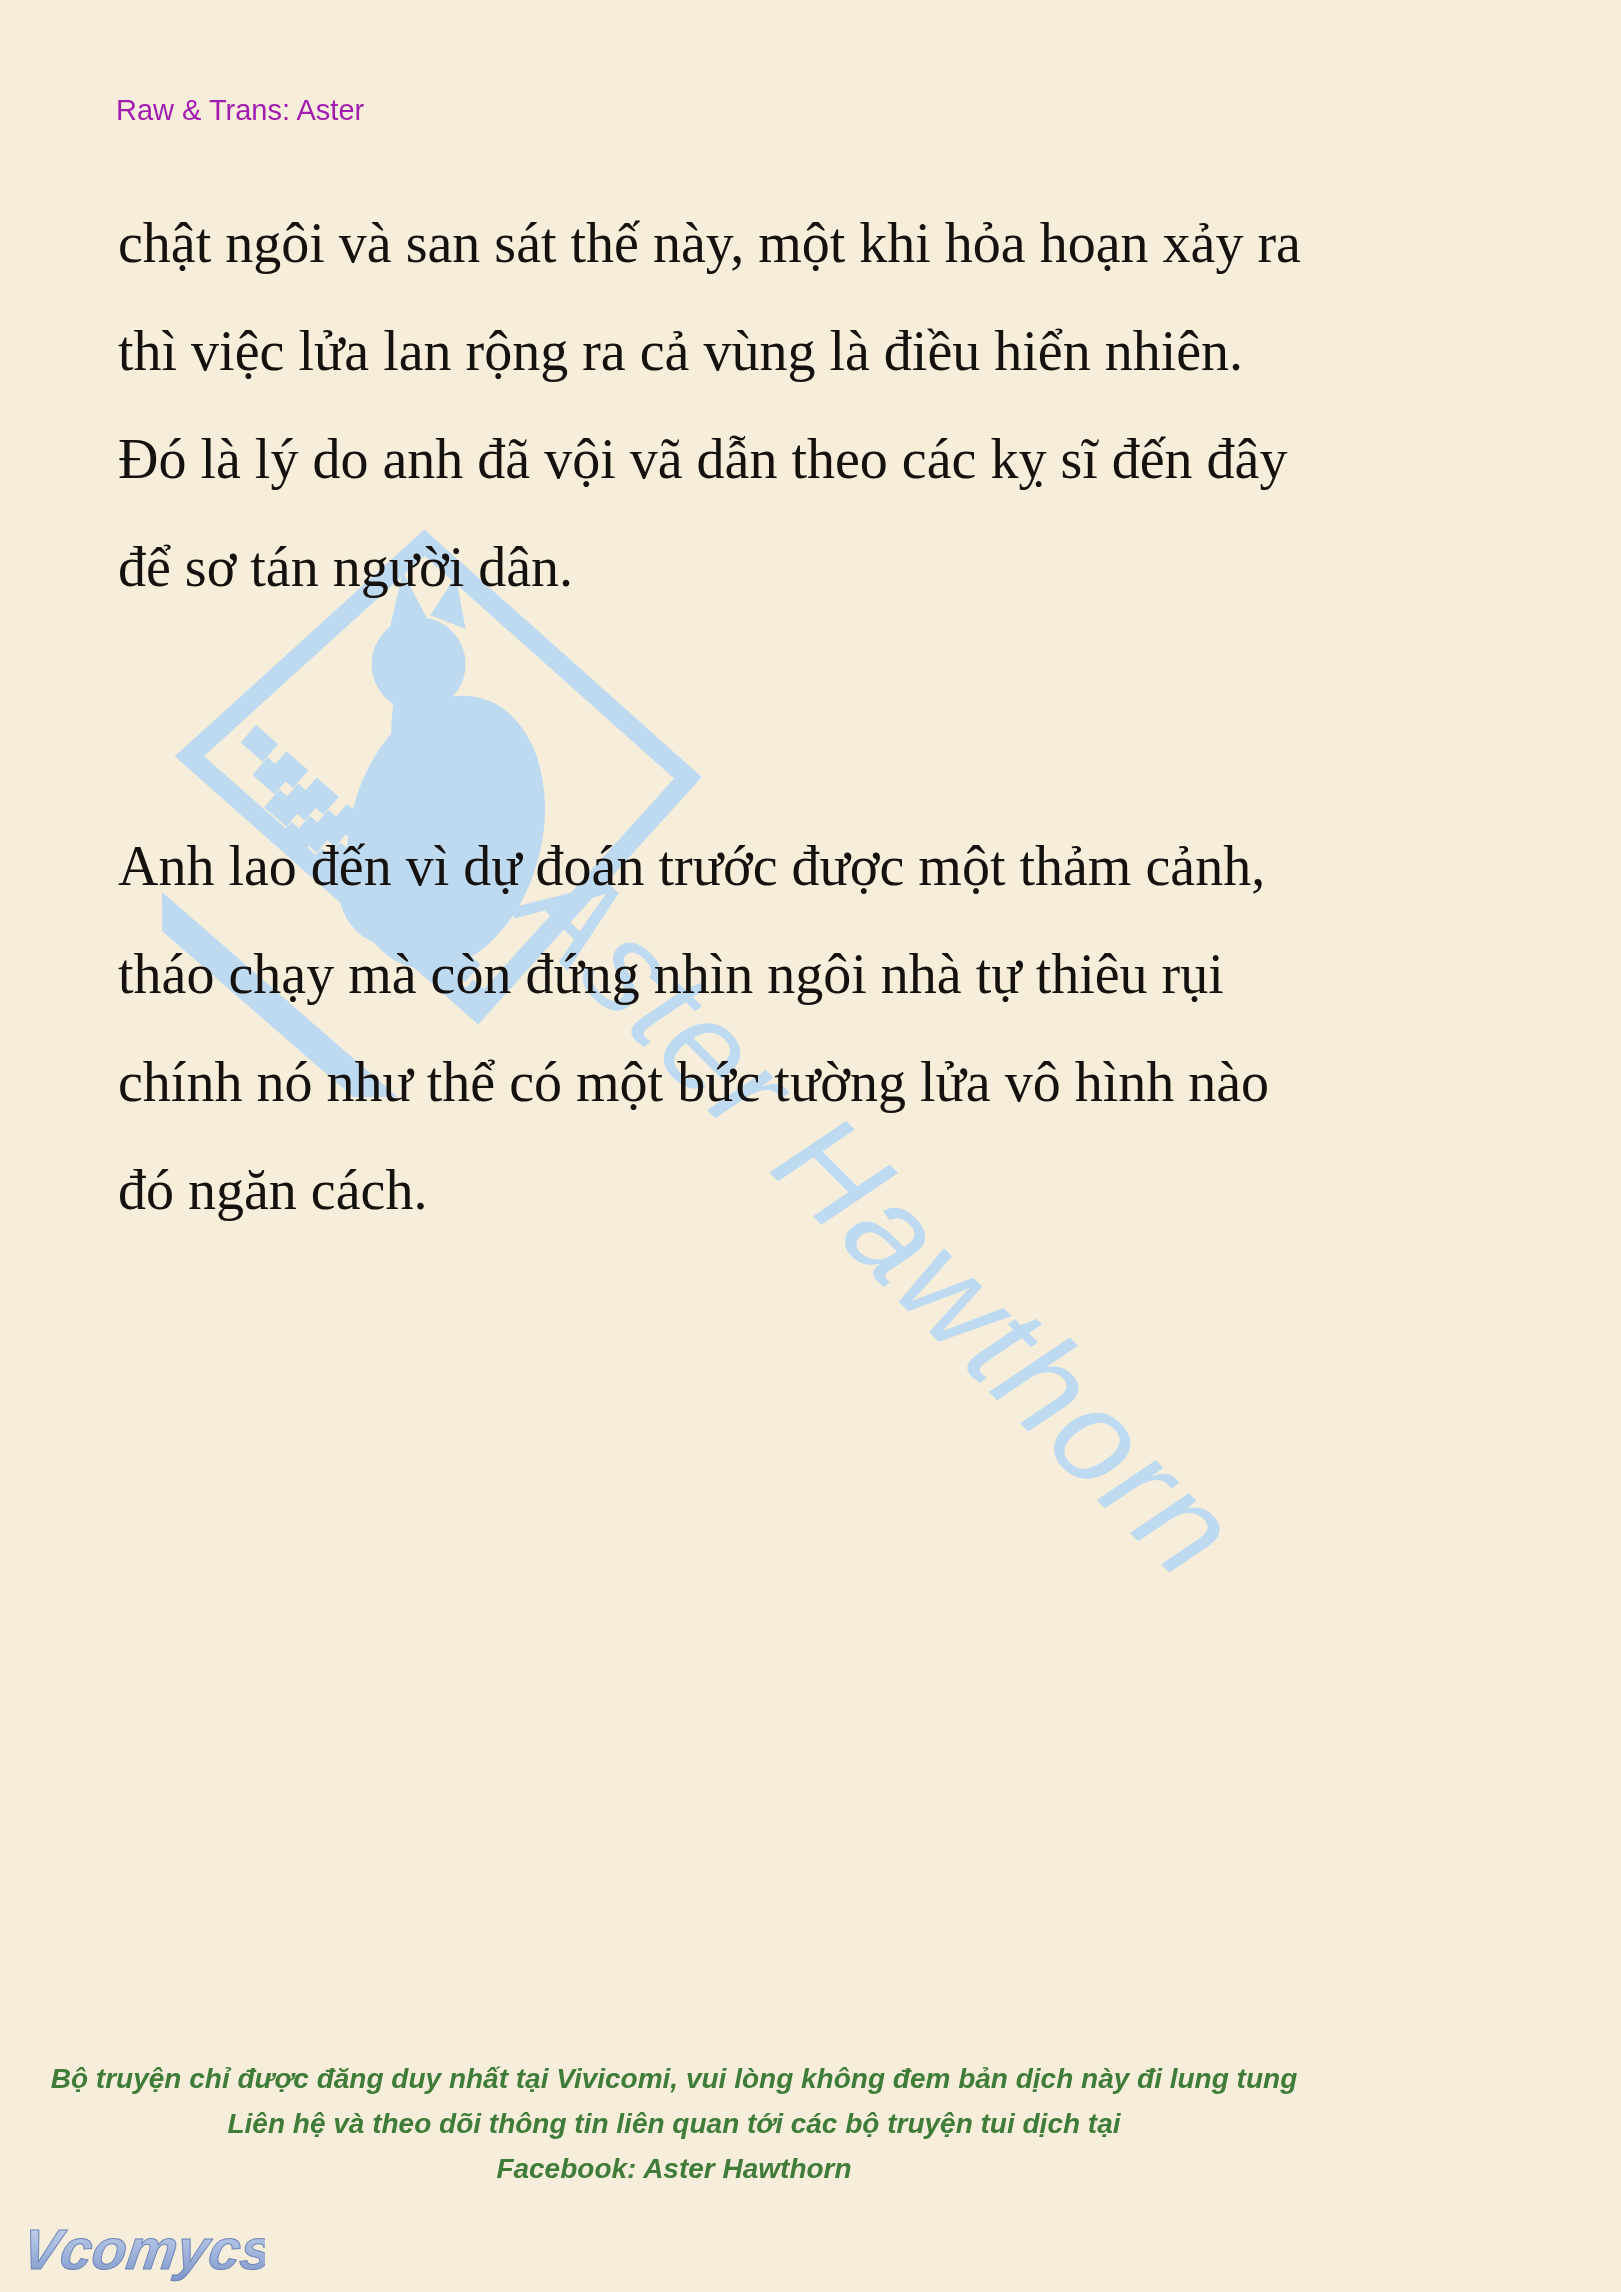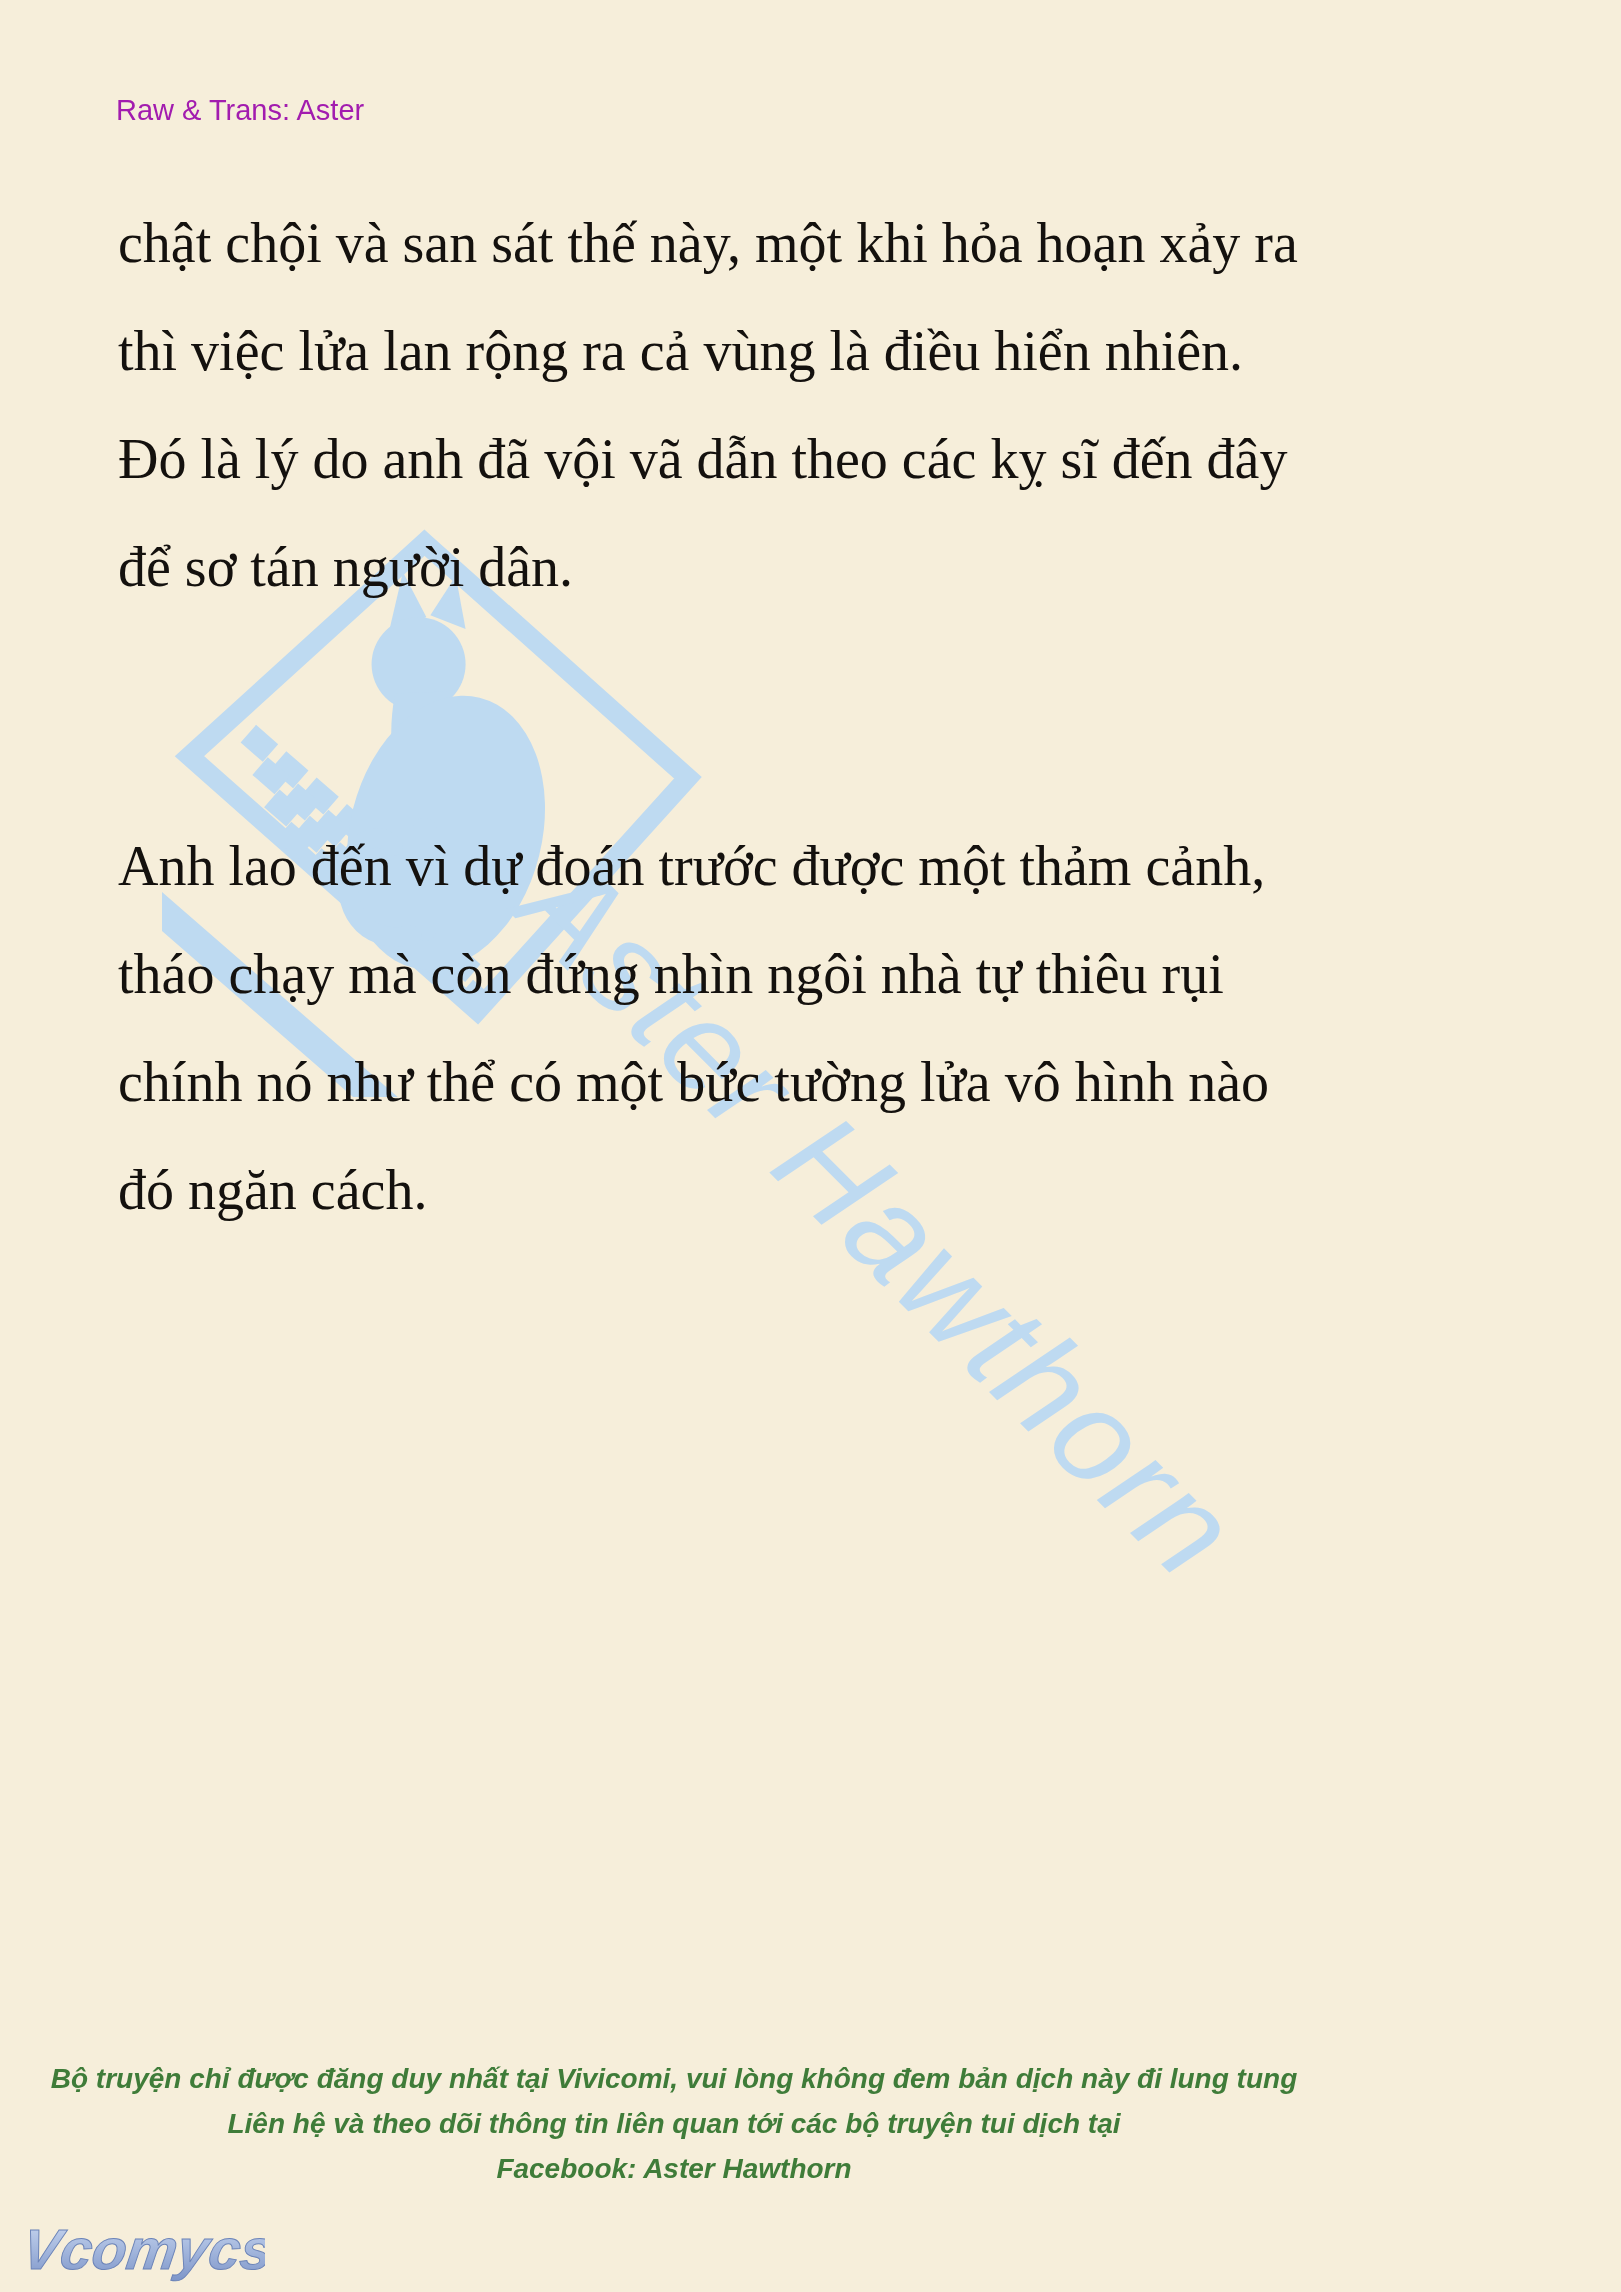--- a/index.html
+++ b/index.html
@@ -93,21 +93,21 @@
       <path d="M255,415 C205,425 182,385 192,342 C198,315 224,308 236,324" fill="none" stroke="#bedaf1" stroke-width="20" stroke-linecap="round"></path>
     </g>
   </svg>
 
   <div class="wm-text">Aster Hawthorn</div>
 
   <div class="header">Raw &amp; Trans: Aster</div>
 
   <div class="body-text">
     <p>
-      <span class="line">chật chội và san sát thế này, một khi hỏa hoạn xảy ra</span>
+      <span class="line">chật ngôi và san sát thế này, một khi hỏa hoạn xảy ra</span>
       <span class="line">thì việc lửa lan rộng ra cả vùng là điều hiển nhiên.</span>
       <span class="line">Đó là lý do anh đã vội vã dẫn theo các kỵ sĩ đến đây</span>
       <span class="line">để sơ tán người dân.</span>
     </p>
     <p>
       <span class="line">Anh lao đến vì dự đoán trước được một thảm cảnh,</span>
       <span class="line">tháo chạy mà còn đứng nhìn ngôi nhà tự thiêu rụi</span>
       <span class="line">chính nó như thể có một bức tường lửa vô hình nào</span>
       <span class="line">đó ngăn cách.</span>
     </p>

